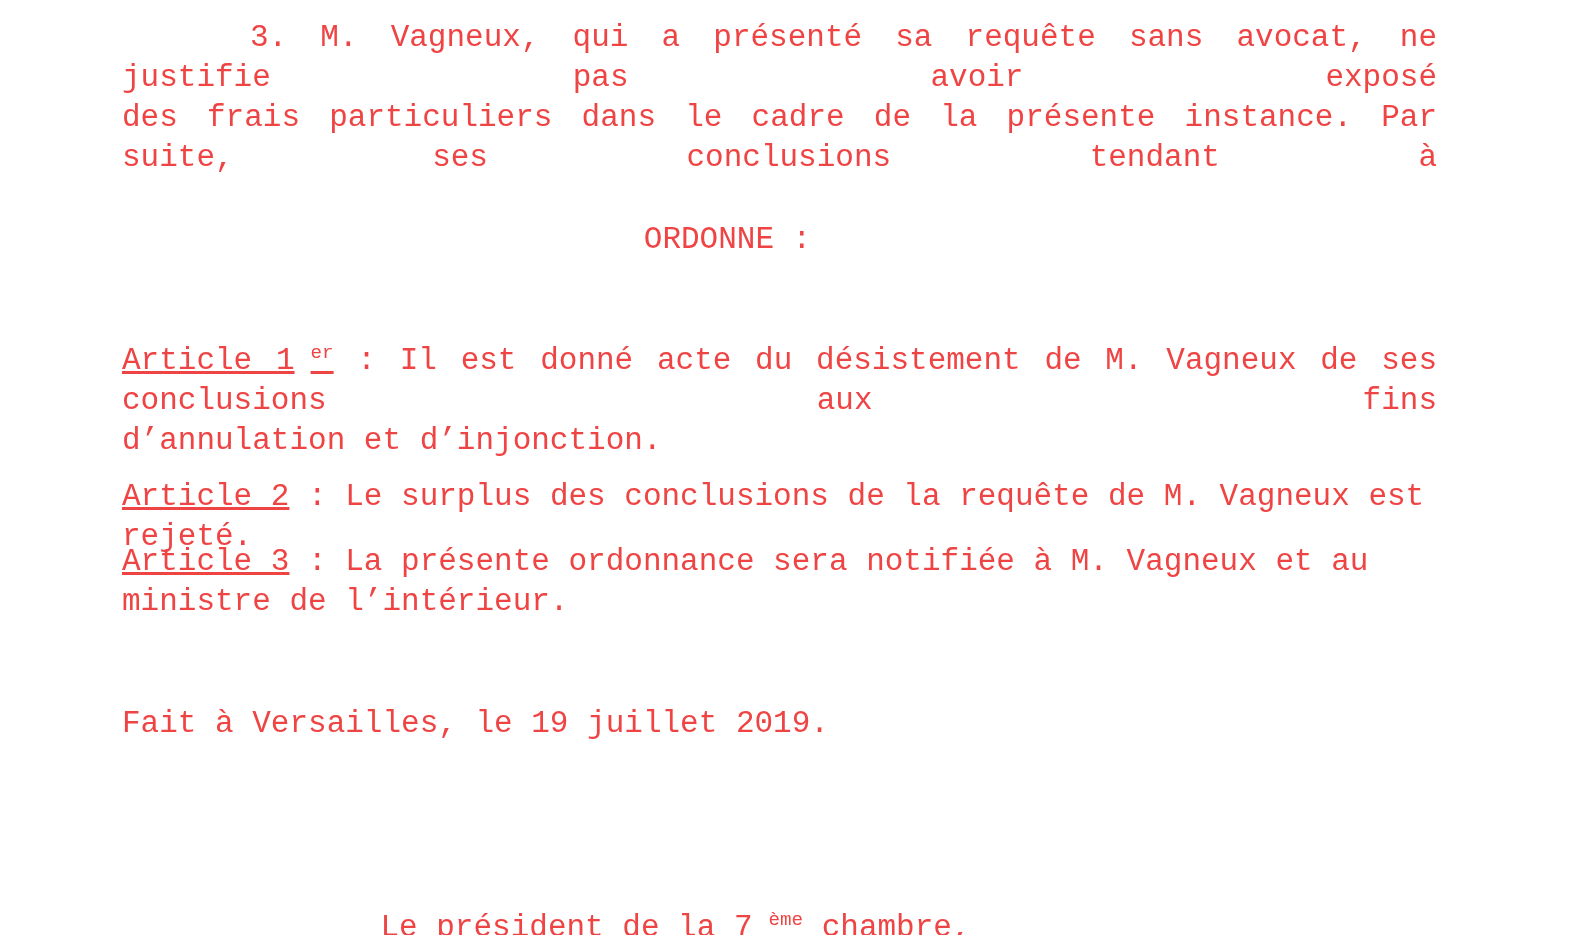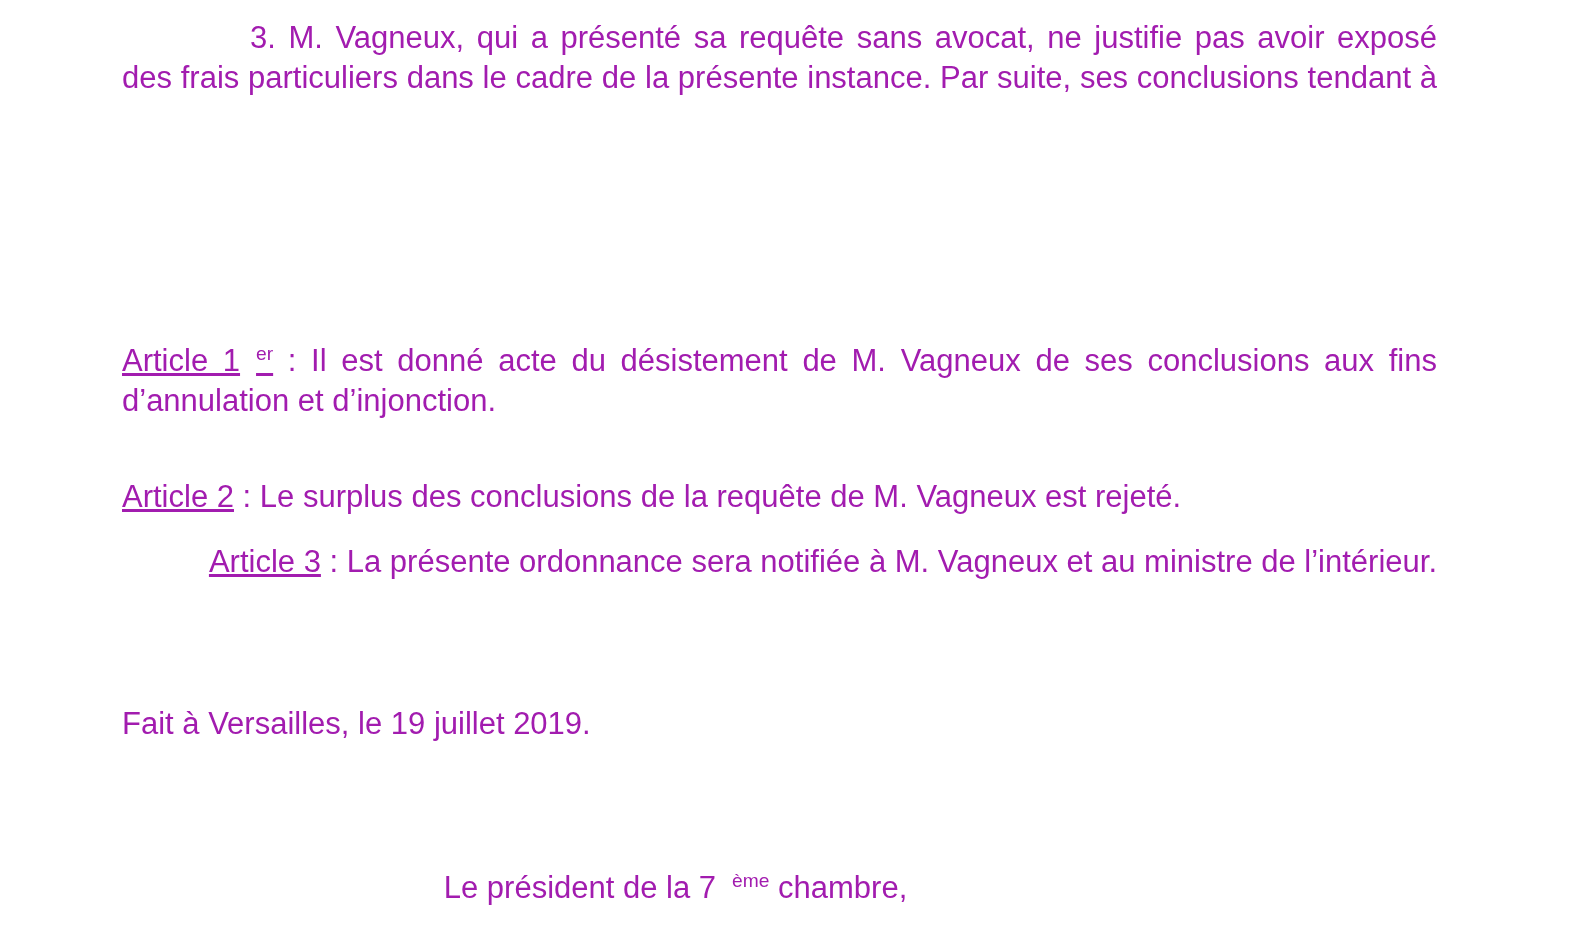--- a/index.html
+++ b/index.html
@@ -9,22 +9,22 @@
   body {
     width: 1588px;
     height: 935px;
     background: #ffffff;
   }
   .page {
     position: relative;
     width: 1588px;
     height: 935px;
     background: #ffffff;
-    color: #a21caf;
-    font-family: Liberation Sans, sans-serif;
+    color: #ef4444;
+    font-family: Liberation Mono, monospace;
     font-size: 31px;
     line-height: 40px;
     overflow: hidden;
   }
   .block {
     position: absolute;
     left: 122px;
     width: 1315px;
   }
   .jline {
@@ -58,28 +58,29 @@
 </head>
 <body>
 
 <div class="page">
 
   <div class="block" style="top: 18px;">
     <div class="jline first-indent">3. M. Vagneux, qui a présenté sa requête sans avocat, ne justifie pas avoir exposé</div>
     <div class="jline">des frais particuliers dans le cadre de la présente instance. Par suite, ses conclusions tendant à</div>
   </div>
 
+  <div class="block centered ordonne" style="top: 220px;">ORDONNE :</div>
 
   <div class="block" style="top: 341px;">
     <div class="jline"><span class="article-label"><span>Article 1</span><sup>er</sup></span><span> : Il est donné acte du désistement de M. Vagneux de ses conclusions aux fins</span></div>
     <div>d’annulation et d’injonction.</div>
   </div>
 
   <div class="block" style="top: 477px;"><span class="article-label">Article 2</span><span> : Le surplus des conclusions de la requête de M. Vagneux est rejeté.</span></div>
 
-  <div class="block" style="top: 542px; text-align: right;"><span class="article-label">Article 3</span><span> : La présente ordonnance sera notifiée à M. Vagneux et au ministre de l’intérieur.</span></div>
+  <div class="block" style="top: 542px;"><span class="article-label">Article 3</span><span> : La présente ordonnance sera notifiée à M. Vagneux et au ministre de l’intérieur.</span></div>
 
 
   <div class="block" style="top: 704px;">Fait à Versailles, le 19 juillet 2019.</div>
 
   <div class="block centered signature" style="top: 868px;"><span>Le président de la 7</span><sup>ème</sup><span> chambre,</span></div>
 
 </div>
 
 </body></html>

